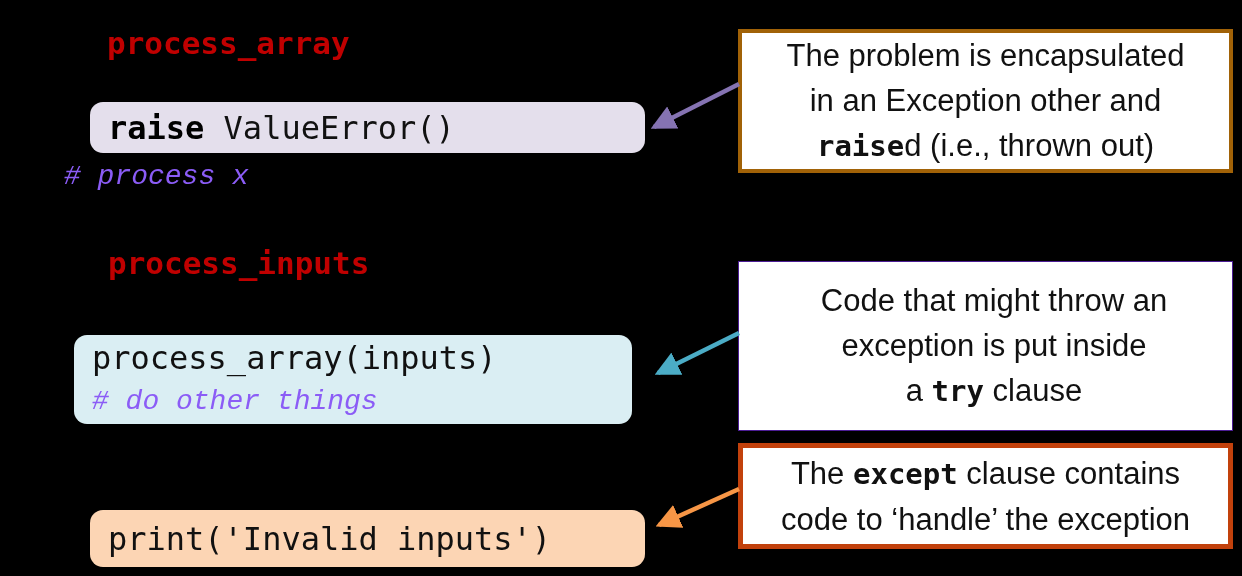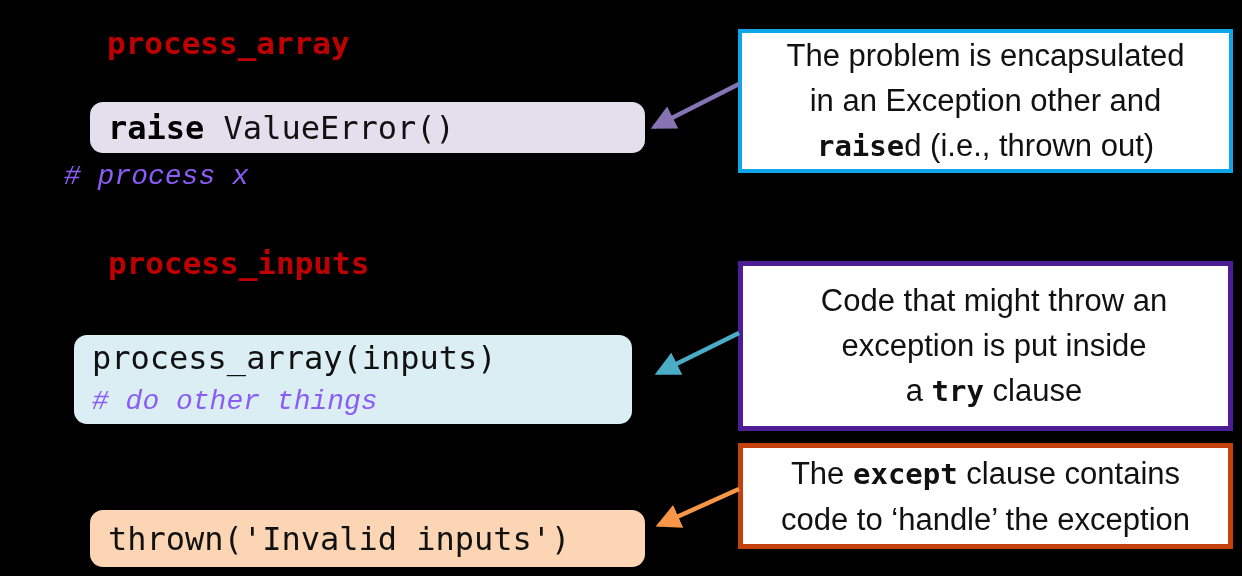--- a/index.html
+++ b/index.html
@@ -63,22 +63,22 @@
     color: #111111;
     line-height: 45px;
   }
   .callout .seg { white-space: pre; }
   .callout .codeword {
     font-family: "DejaVu Sans Mono", monospace;
     font-weight: bold;
     font-size: 29px;
     white-space: pre;
   }
-  .callout-raised { left: 738px; top: 29px;  width: 495px; height: 144px; border: 4px solid #0ea5e9; }
-  .callout-try    { left: 738px; top: 261px; width: 495px; height: 170px; border: 5px solid #4c1d95; padding-left: 17px; }
+  .callout-raised { left: 738px; top: 29px;  width: 495px; height: 144px; border: 4px solid #a16207; }
+  .callout-try    { left: 738px; top: 261px; width: 495px; height: 170px; border: 1px solid #4c1d95; padding-left: 17px; }
   .callout-except { left: 738px; top: 443px; width: 495px; height: 106px; border: 5px solid #c2410c; }
 
   .arrow-layer { left: 0; top: 0; width: 1242px; height: 576px; pointer-events: none; }
 </style>
 </head>
 <body>
 
 <div class="canvas">
 
   <div class="abs fn-label" style="left:107px; top:25px;">process_array</div>
@@ -90,21 +90,21 @@
   <div class="abs code-comment" style="left:64px; top:155px;"># process x</div>
 
   <div class="abs fn-label" style="left:108px; top:245px;">process_inputs</div>
 
   <div class="abs code-box try-box">
     <div class="code-line">process_array(inputs)</div>
     <div class="code-comment"># do other things</div>
   </div>
 
   <div class="abs code-box except-box">
-    <div class="code-line">thrown('Invalid inputs')</div>
+    <div class="code-line">print('Invalid inputs')</div>
   </div>
 
   <div class="abs callout callout-raised">
     <div>The problem is encapsulated</div>
     <div>in an Exception other and</div>
     <div><span class="codeword">raise</span><span class="seg">d (i.e., thrown out)</span></div>
   </div>
 
   <div class="abs callout callout-try">
     <div>Code that might throw an</div>

